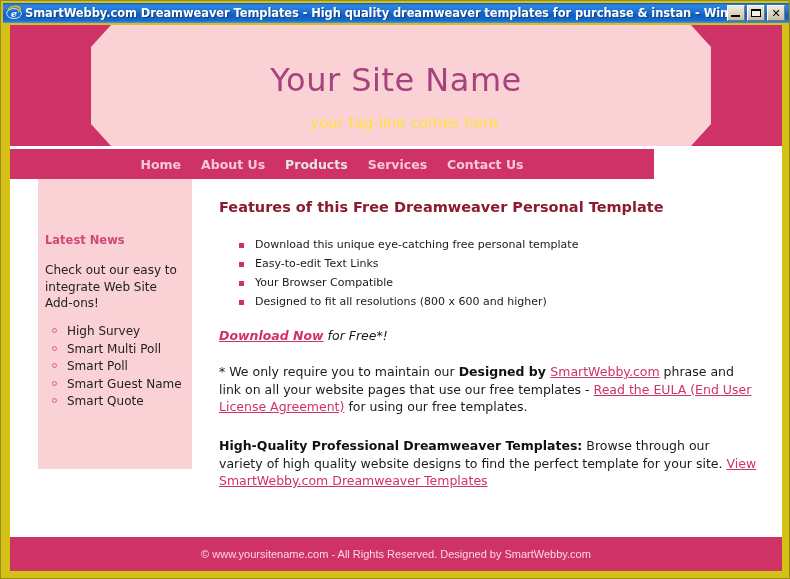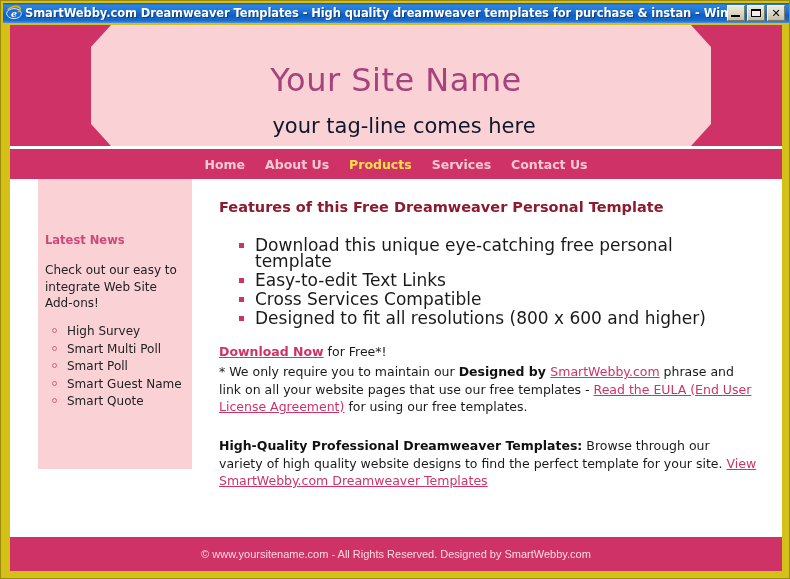--- a/index.html
+++ b/index.html
@@ -133,55 +133,55 @@
     color: #a6427c;
     font-family: "DejaVu Sans", sans-serif;
     letter-spacing: 0.5px;
     font-weight: normal;
   }
   #tagline {
     position: absolute;
     left: 0; right: 0;
     top: 89px;
     text-align: center;
-    font-size: 21px;
-    color: #0f172a;
+    font-size: 15px;
+    color: #fde047;
     font-family: "DejaVu Sans", sans-serif;
     padding-left: 16px;
   }
 
   
   #header-sep {
     width: 772px;
     height: 3px;
     background: #ffffff;
   }
 
   
   #nav-bar {
     position: relative;
-    width: 772px;
+    width: 644px;
     height: 30px;
     background: #cf3266;
     display: flex;
     align-items: center;
     justify-content: center;
   }
   .nav-item {
     color: #f6c9d6;
     font-size: 12.5px;
     font-weight: bold;
     font-family: "DejaVu Sans", sans-serif;
     text-decoration: none;
     padding: 0 10px;
     white-space: nowrap;
     cursor: pointer;
   }
   .nav-item.active {
-    color: #fde047;
+    color: #e5e5e5;
   }
 
   
   #page-body {
     position: relative;
     width: 772px;
     height: 358px;
     background: #ffffff;
   }
   #gutter-left {
@@ -280,21 +280,21 @@
     top: 58px;
     width: 520px;
     margin: 0;
     padding: 0;
     list-style: none;
   }
   #feature-list li {
     position: relative;
     padding-left: 36px;
     margin-bottom: 3px;
-    font-size: 17px;
+    font-size: 11px;
     color: #1a1a1a;
     line-height: 16px;
     font-family: "DejaVu Sans", sans-serif;
   }
   #feature-list li .bullet-sq {
     position: absolute;
     left: 20px;
     top: 6px;
     width: 5px;
     height: 5px;
@@ -303,21 +303,21 @@
 
   .para {
     position: absolute;
     left: 27px;
     width: 538px;
     font-size: 12.5px;
     color: #1a1a1a;
     line-height: 17.5px;
     font-family: "DejaVu Sans", sans-serif;
   }
-  #para-download { top: 164px; }
+  #para-download { top: 148px; font-style: italic; }
   #para-eula    { top: 184px; }
   #para-promo   { top: 258px; }
 
   a.link {
     color: #cf3266;
     text-decoration: underline;
     cursor: pointer;
   }
   a.link.strong {
     font-weight: bold;
@@ -425,21 +425,21 @@
           <li>
             <span class="bullet-sq"></span>
             <span>Download this unique eye-catching free personal template</span>
           </li>
           <li>
             <span class="bullet-sq"></span>
             <span>Easy-to-edit Text Links</span>
           </li>
           <li>
             <span class="bullet-sq"></span>
-            <span>Cross Services Compatible</span>
+            <span>Your Browser Compatible</span>
           </li>
           <li>
             <span class="bullet-sq"></span>
             <span>Designed to fit all resolutions (800 x 600 and higher)</span>
           </li>
         </ul>
 
         <div class="para" id="para-download">
           <a class="link strong">Download Now</a><span> for Free*!</span>
         </div>

